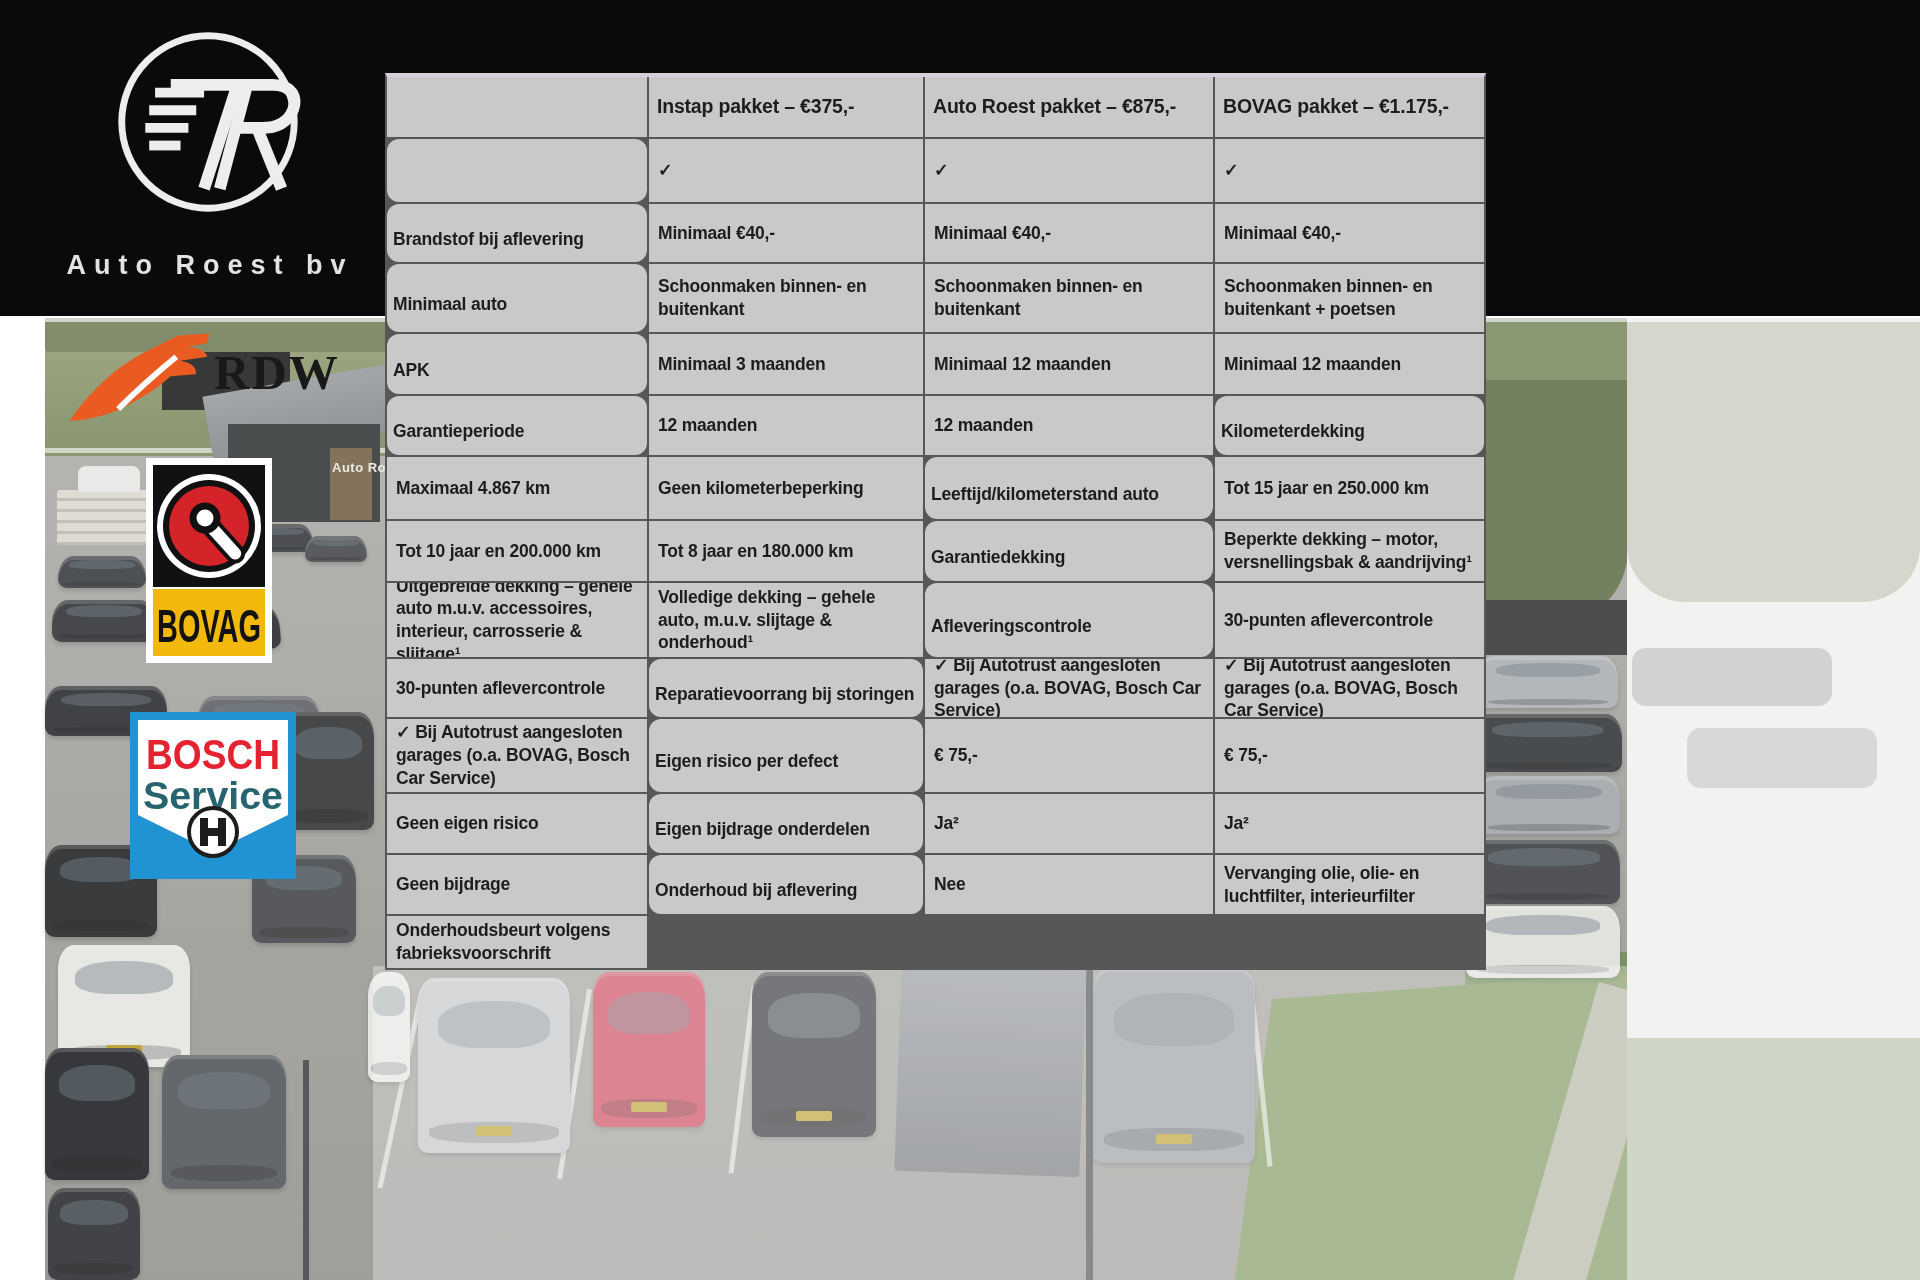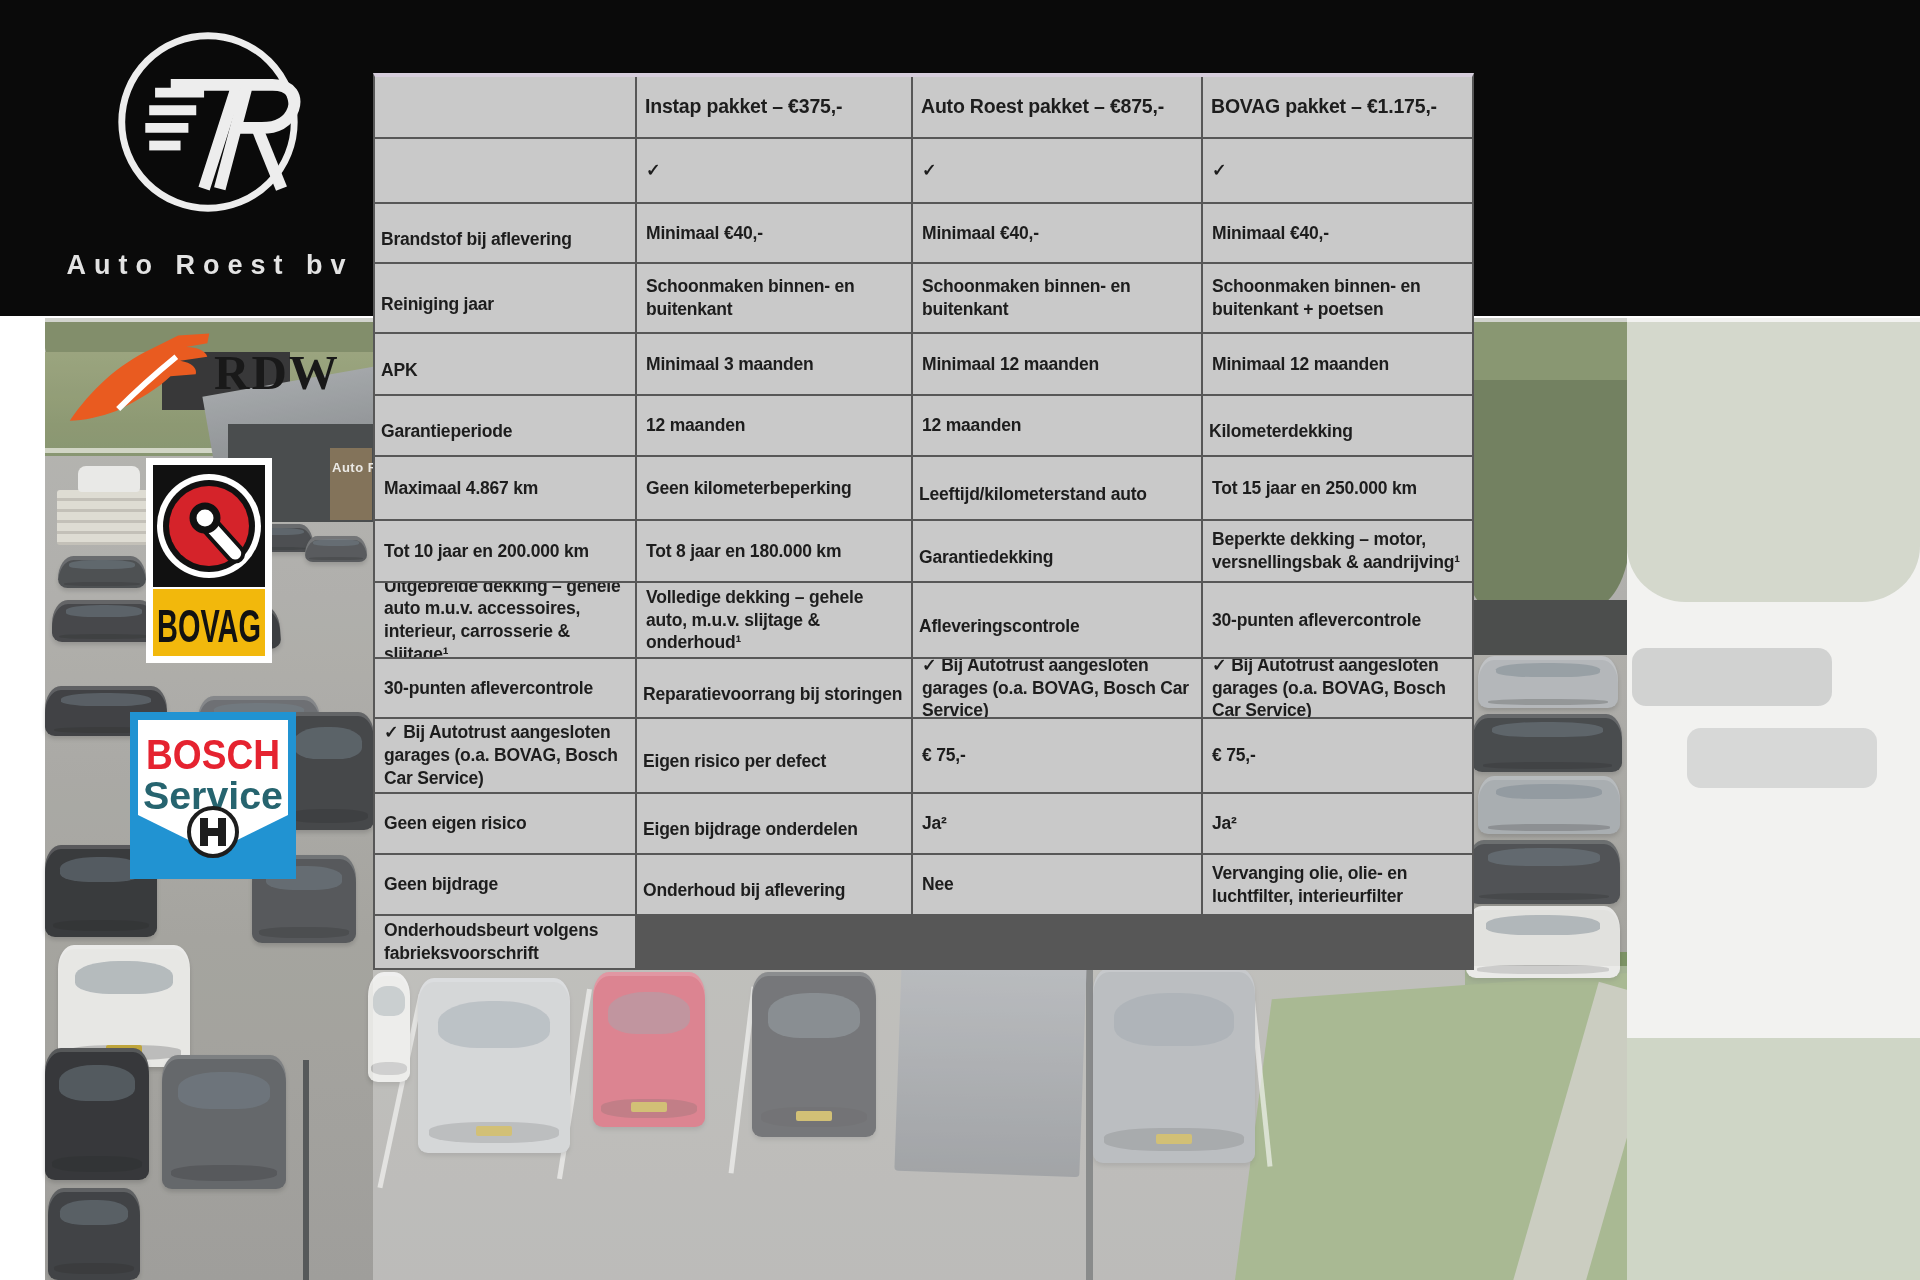--- a/index.html
+++ b/index.html
@@ -62,35 +62,35 @@
 
   
   .rdw{left:62px;top:330px;width:300px;height:100px;}
   .rdw-text{position:absolute;left:152px;top:14px;font-family:"Liberation Serif",serif;
     font-size:49px;font-weight:700;color:#191919;letter-spacing:2px;}
   .bovag{left:146px;top:458px;width:126px;height:205px;}
   .bosch{left:130px;top:712px;width:166px;height:167px;}
 
   
   .pkg-table{
-    left:373px;top:73px;width:1101px;height:897px;box-sizing:border-box;
+    left:385px;top:73px;width:1101px;height:897px;box-sizing:border-box;
     border:2px solid #575757;border-top:4px solid #d6cedc;
     background:#575757;
     display:grid;
     grid-template-columns:260px 274px 288px 269px;
     grid-template-rows:60px 63px 58px 68px 60px 59px 62px 60px 74px 58px 73px 59px 59px 52px;
     gap:2px;
   }
   .pkg-table > div{
     background:#c9c9c9;color:#1d1d1d;font-weight:700;
     display:flex;align-items:center;overflow:hidden;
     line-height:1.3;letter-spacing:-0.2px;
   }
   .colhead{font-size:19.5px;padding:2px 6px 2px 8px;}
-  .rowlabel{font-size:17.5px;padding:14px 4px 2px 6px;}
+  .rowlabel{font-size:17.5px;padding:14px 4px 2px 6px;border-radius:12px;}
   .cellval{font-size:17.5px;padding:2px 8px 2px 9px;}
 </style>
 </head>
 <body>
 
 <div class="abs pavement"></div>
 <div class="abs sky"></div>
 <div class="abs treeline"></div>
 <div class="abs field"></div>
 <div class="abs fence"></div>
@@ -229,21 +229,21 @@
   <div class="rowlabel"></div>
   <div class="cellval">✓</div>
   <div class="cellval">✓</div>
   <div class="cellval">✓</div>
 
   <div class="rowlabel">Brandstof bij aflevering</div>
   <div class="cellval">Minimaal €40,-</div>
   <div class="cellval">Minimaal €40,-</div>
   <div class="cellval">Minimaal €40,-</div>
 
-  <div class="rowlabel">Reiniging jaar</div>
+  <div class="rowlabel">Minimaal auto</div>
   <div class="cellval">Schoonmaken binnen- en buitenkant</div>
   <div class="cellval">Schoonmaken binnen- en buitenkant</div>
   <div class="cellval">Schoonmaken binnen- en buitenkant + poetsen</div>
 
   <div class="rowlabel">APK</div>
   <div class="cellval">Minimaal 3 maanden</div>
   <div class="cellval">Minimaal 12 maanden</div>
   <div class="cellval">Minimaal 12 maanden</div>
 
   <div class="rowlabel">Garantieperiode</div>

